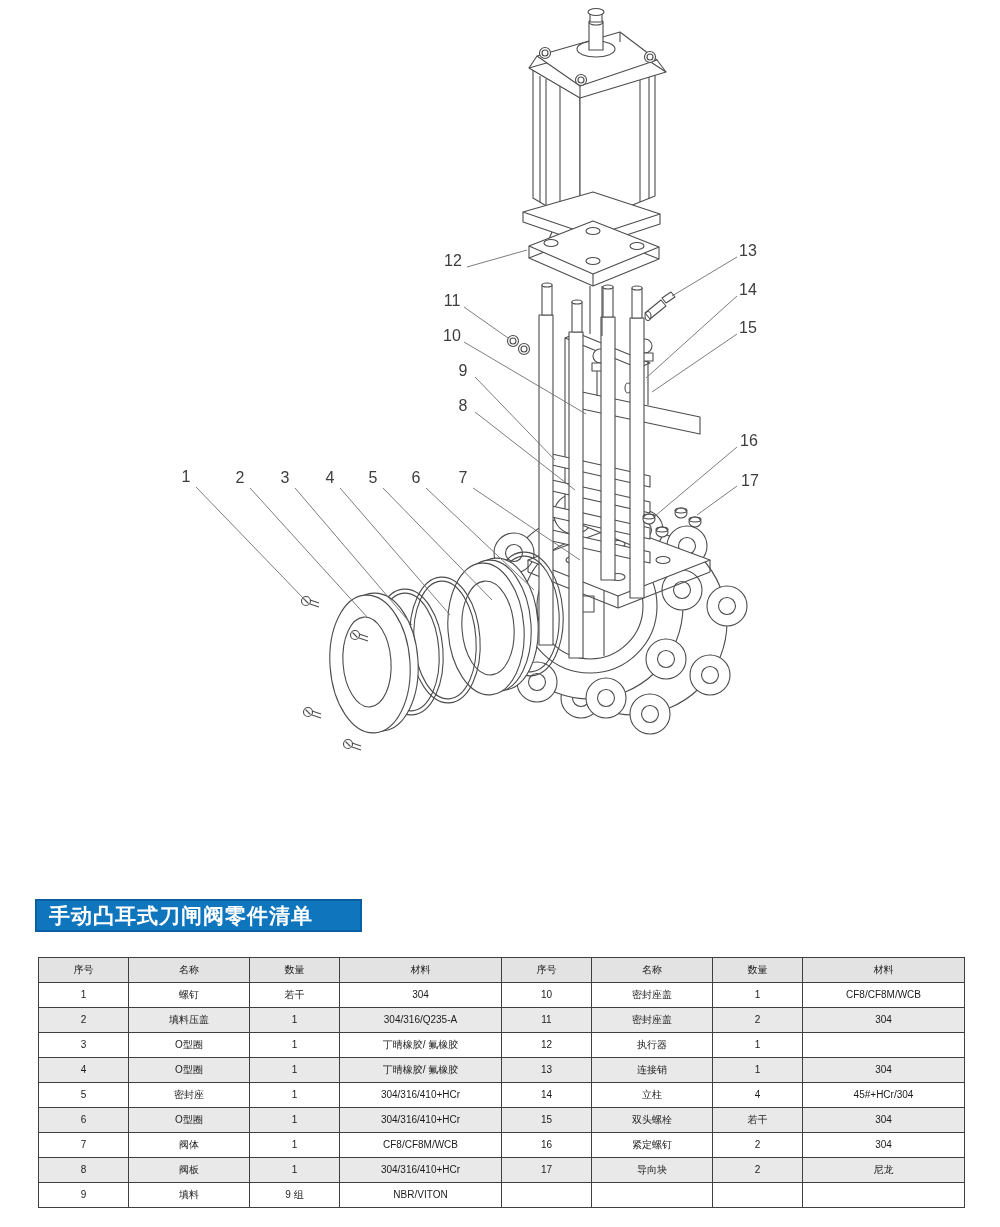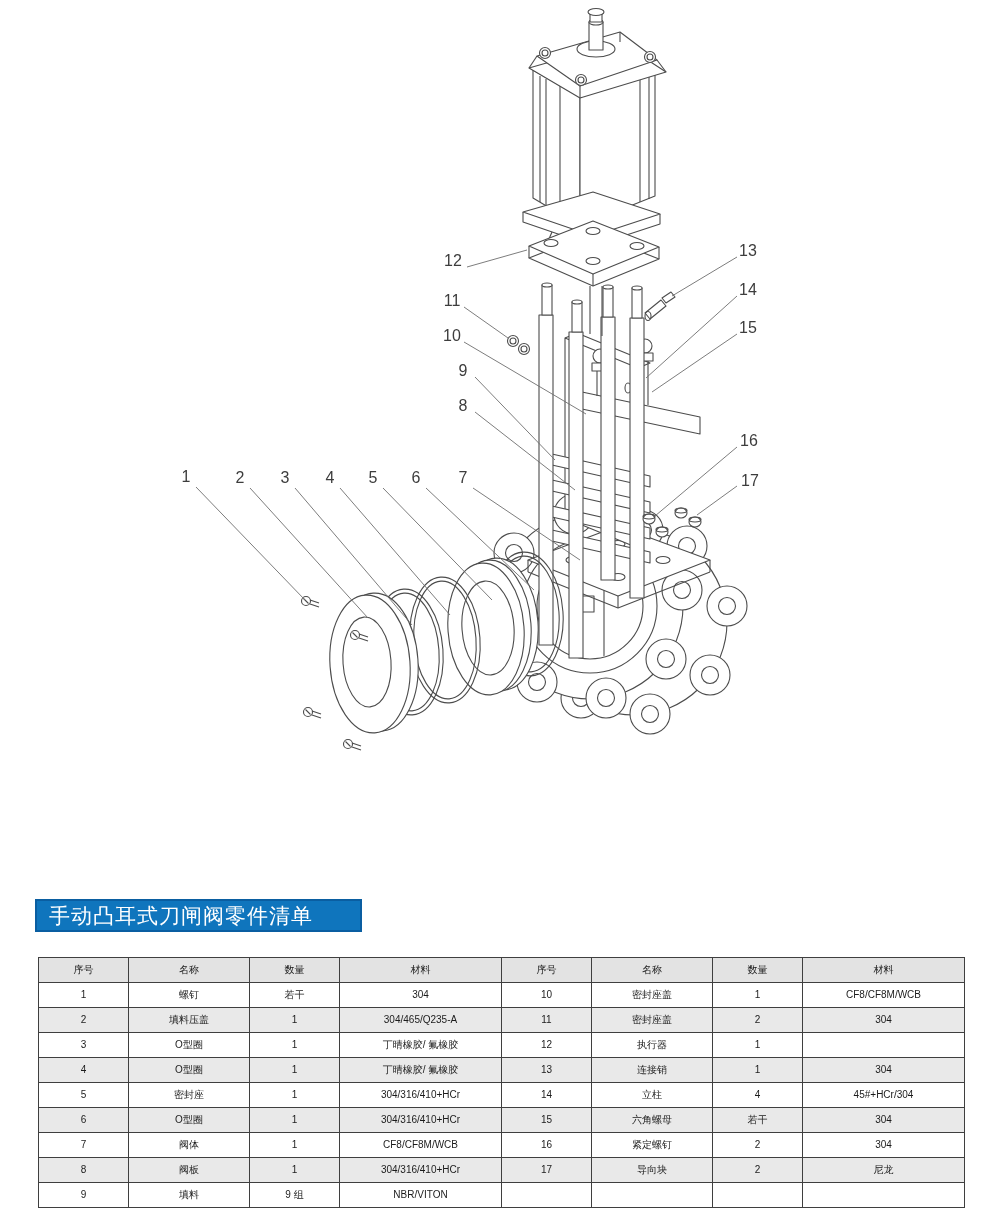--- a/index.html
+++ b/index.html
@@ -7,21 +7,21 @@
         font-family:"Liberation Sans","DejaVu Sans",sans-serif;}
   .diagram{position:absolute;left:0;top:0;width:1000px;height:895px;}
   .diagram svg{position:absolute;left:0;top:0;}
   svg .ln{stroke:#4c4c4c;fill:none;stroke-width:1.1;stroke-linejoin:round;}
   svg .f{stroke:#4c4c4c;fill:#ffffff;stroke-width:1.1;stroke-linejoin:round;}
   svg .leader{stroke:#6e6e6e;fill:none;stroke-width:0.9;}
   .callout{position:absolute;transform:translate(-50%,-50%);font-size:16px;color:#3d3d3d;
            font-family:"Liberation Sans","DejaVu Sans",sans-serif;}
   .title-bar{position:absolute;left:35px;top:899px;width:327px;height:33px;box-sizing:border-box;
              background:#0f75bd;border:2px solid #0a5ea1;display:flex;align-items:center;padding-left:12px;}
-  .title-bar span{color:#ffffff;font-size:21px;font-weight:normal;letter-spacing:1px;white-space:nowrap;}
+  .title-bar span{color:#ffffff;font-size:21px;font-weight:bold;letter-spacing:1px;white-space:nowrap;}
   .tables{position:absolute;left:38px;top:957px;width:926px;display:flex;}
   .tables table{border-collapse:collapse;table-layout:fixed;width:463px;font-size:10px;color:#1b1b1b;}
   .tables table.right{margin-left:-1px;}
   .tables th,.tables td{border:1px solid #3f3f3f;height:24px;line-height:24px;text-align:center;
           padding:0;font-weight:normal;overflow:hidden;white-space:nowrap;}
   .tables thead th{background:#e3e3e3;}
   .tables tr.even td{background:#e9e9e9;}
   .tables tr.odd td{background:#ffffff;}
 </style>
 </head>
@@ -317,21 +317,21 @@
           <tr class="odd">
             <td>1</td>
             <td>螺钉</td>
             <td>若干</td>
             <td>304</td>
           </tr>
           <tr class="even">
             <td>2</td>
             <td>填料压盖</td>
             <td>1</td>
-            <td>304/465/Q235-A</td>
+            <td>304/316/Q235-A</td>
           </tr>
           <tr class="odd">
             <td>3</td>
             <td>O型圈</td>
             <td>1</td>
             <td>丁晴橡胶/ 氟橡胶</td>
           </tr>
           <tr class="even">
             <td>4</td>
             <td>O型圈</td>
@@ -411,21 +411,21 @@
             <td>304</td>
           </tr>
           <tr class="odd">
             <td>14</td>
             <td>立柱</td>
             <td>4</td>
             <td>45#+HCr/304</td>
           </tr>
           <tr class="even">
             <td>15</td>
-            <td>六角螺母</td>
+            <td>双头螺栓</td>
             <td>若干</td>
             <td>304</td>
           </tr>
           <tr class="odd">
             <td>16</td>
             <td>紧定螺钉</td>
             <td>2</td>
             <td>304</td>
           </tr>
           <tr class="even">

